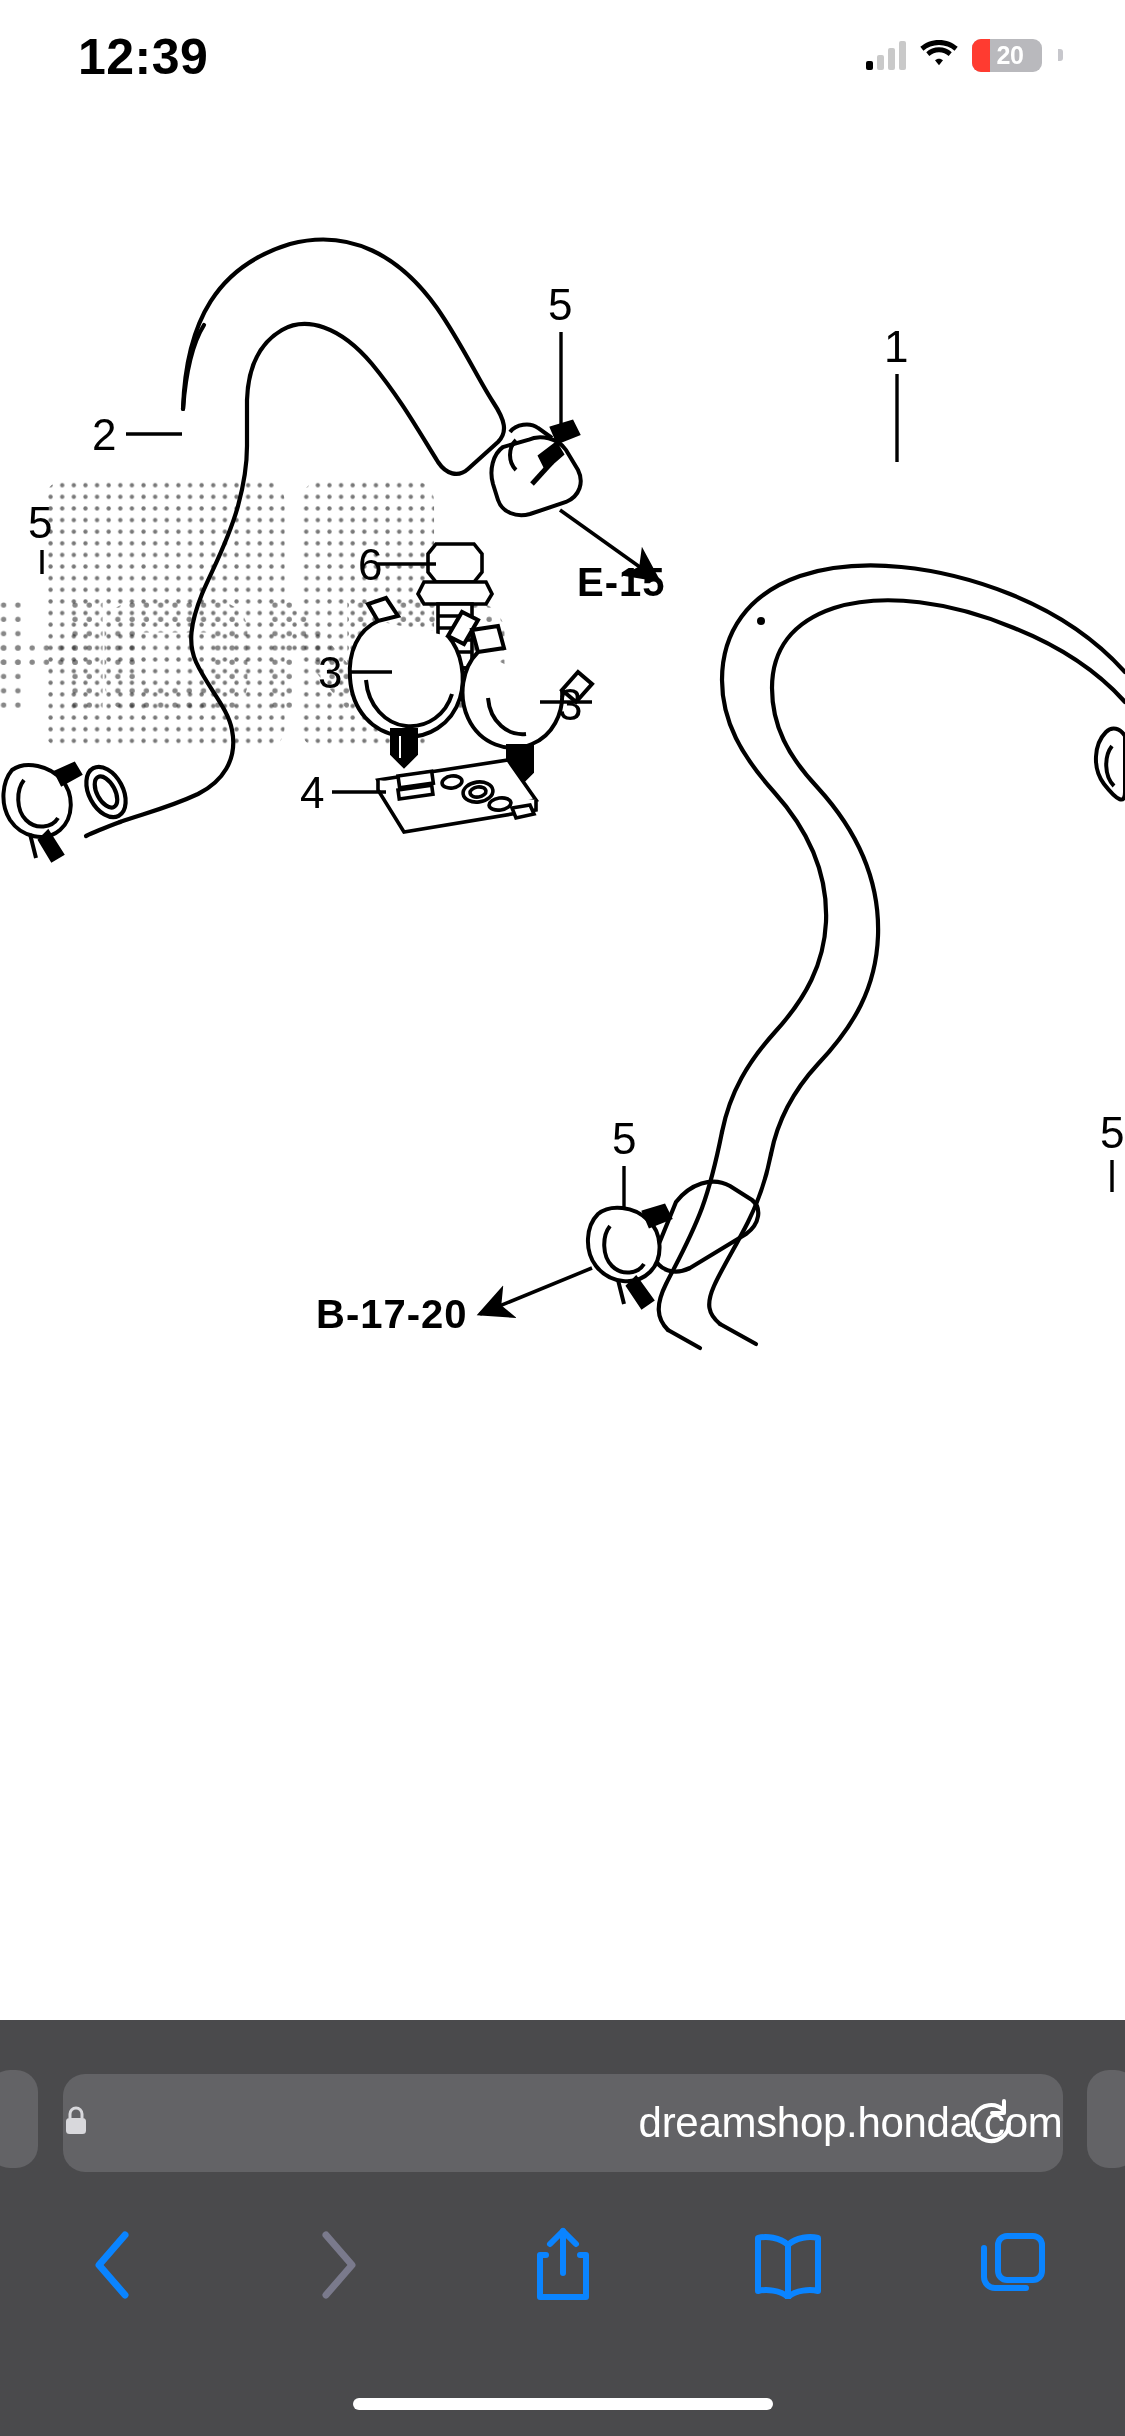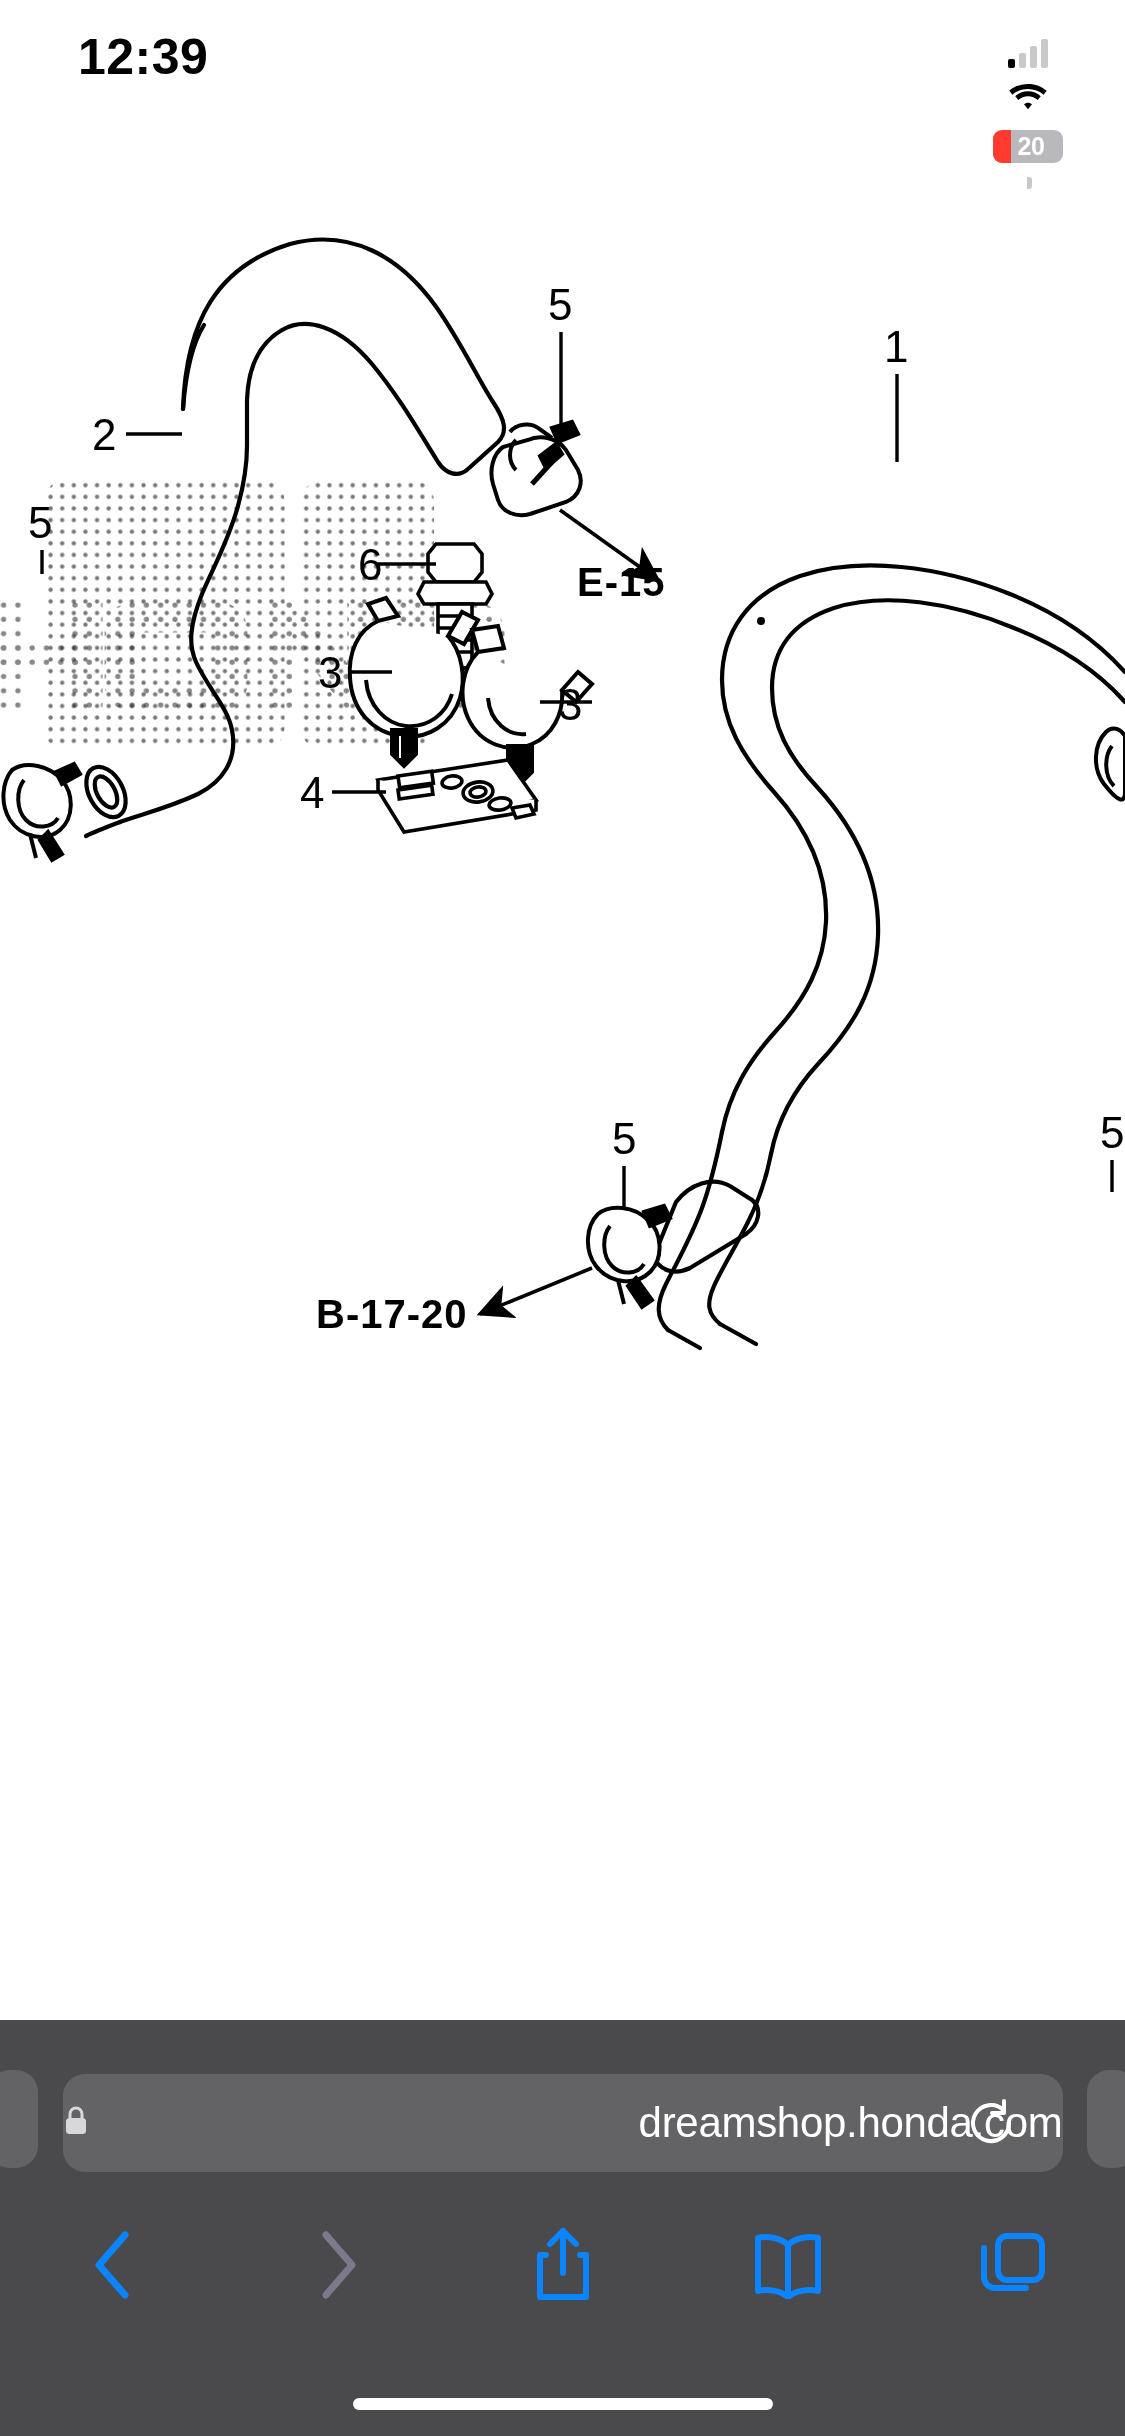--- a/index.html
+++ b/index.html
@@ -10,21 +10,21 @@
   .statusbar {
     position:absolute; top:0; left:0; width:1125px; height:132px;
     background:#ffffff; z-index:50;
   }
   .sb-time {
     position:absolute; left:78px; top:28px;
     font-size:50px; font-weight:600; color:#000; letter-spacing:0.5px;
   }
   .sb-right {
     position:absolute; right:62px; top:38px;
-    display:flex; align-items:center; gap:14px;flex-direction:column;
+    display:flex; align-items:center; gap:14px;
   }
   .cell-bars { display:flex; align-items:flex-end; gap:4px; height:30px; }
   .cell-bars i { display:block; width:7px; border-radius:2px; background:#000; }
   .cell-bars i.b1 { height:9px; }
   .cell-bars i.b2 { height:15px; background:#c9c9c9; }
   .cell-bars i.b3 { height:22px; background:#c9c9c9; }
   .cell-bars i.b4 { height:29px; background:#c9c9c9; }
   .wifi-ico { width:38px; height:30px; }
   .battery {
     position:relative; width:70px; height:33px; border-radius:9px;

